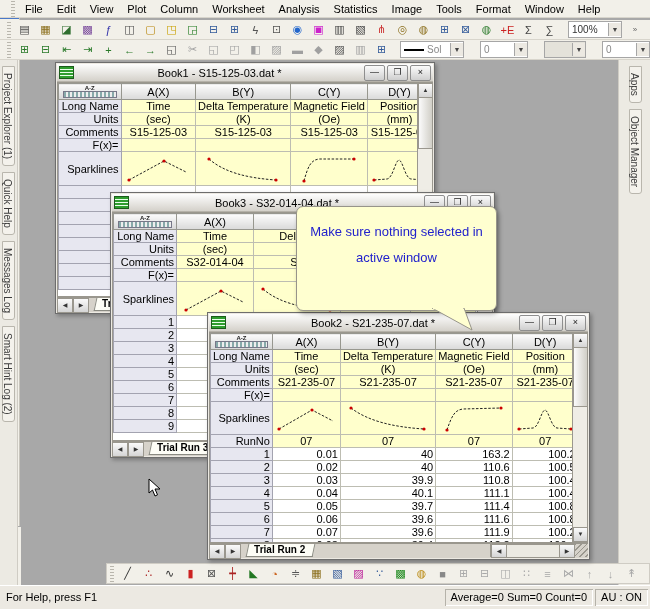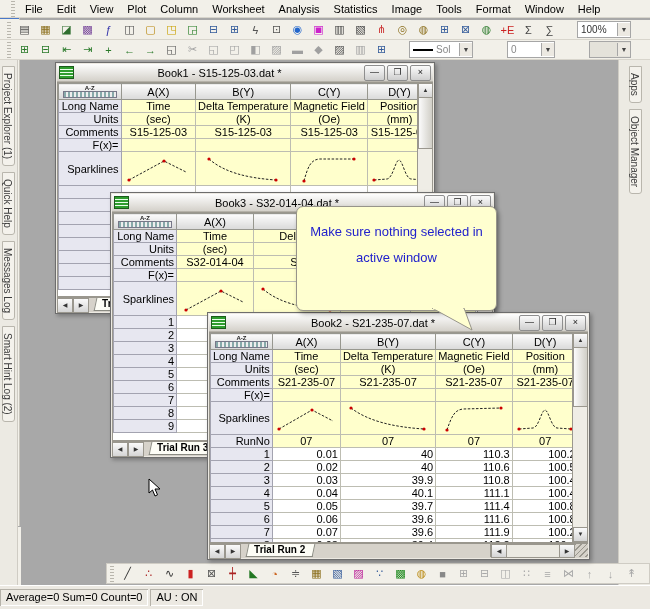--- a/index.html
+++ b/index.html
@@ -10,21 +10,21 @@
   #menubar{top:0;height:18px;display:flex;align-items:center;padding-left:8px;box-sizing:border-box;}
   .mi{padding:2px 7px;cursor:default;}
   #tb1{top:20px;height:20px;}
   #tb2{top:40px;height:20px;}
   .tbrow{display:flex;align-items:center;padding-left:4px;box-sizing:border-box;overflow:hidden;}
   .tbi{width:17px;height:15px;margin:0 1px;display:inline-flex;align-items:center;justify-content:center;
        font-size:11px;color:#4a4a4a;border:1px solid transparent;flex:0 0 auto;}
   .grip{width:4px;height:16px;margin:0 3px;flex:0 0 auto;
         background:repeating-linear-gradient(180deg,#b9b6ad 0 1px,transparent 1px 3px);}
   .combo{height:15px;background:#fff;border:1px solid #a6a6a6;display:inline-flex;align-items:center;
-         font-size:10px;color:#333;flex:0 0 auto;margin:0 17px;}
+         font-size:10px;color:#333;flex:0 0 auto;margin:0 8px;}
   .combo .cv{padding:0 3px;flex:1;white-space:nowrap;overflow:hidden;}
   .combo .da{width:12px;height:13px;background:#ece9e2;border-left:1px solid #a6a6a6;
              display:flex;align-items:center;justify-content:center;font-size:7px;color:#444;}
   .ovf{font-size:8px;color:#666;width:10px;flex:0 0 auto;text-align:center;}
   
   .vdock{position:absolute;background:#eceae3;}
   #ldock-tabs{left:0;top:60px;width:17px;height:525px;border-right:1px solid #cfccc4;}
   #ldock-tools{left:17px;top:60px;width:19px;height:525px;background:#f2f0e9;border-right:1px solid #c8c5bc;}
   #rdock-tools{left:598px;top:60px;width:20px;height:400px;background:#f2f0e9;border-left:1px solid #c8c5bc;}
   #rdock-tabs{left:618px;top:60px;width:32px;height:525px;border-left:1px solid #cfccc4;}
@@ -608,21 +608,21 @@
         <td class="ylw">07</td>
         <td class="ylw">07</td>
       </tr>
       </tbody>
         <tbody>
 
       <tr class="drow">
           <td class="rowhdr">1</td>
           <td class="num">0.01</td>
           <td class="num">40</td>
-          <td class="num">110.3</td>
+          <td class="num">163.2</td>
           <td class="num">100.2</td>
         </tr>
           <tr class="drow">
           <td class="rowhdr">2</td>
           <td class="num">0.02</td>
           <td class="num">40</td>
           <td class="num">110.6</td>
           <td class="num">100.5</td>
         </tr>
           <tr class="drow">
@@ -724,19 +724,20 @@
       <span class="tbi" style="color: rgb(168, 168, 168);">≡</span>
       <span class="tbi" style="color: rgb(168, 168, 168);">⋈</span>
       <span class="tbi" style="color: rgb(168, 168, 168);">↑</span>
       <span class="tbi" style="color: rgb(168, 168, 168);">↓</span>
       <span class="tbi" style="color: rgb(168, 168, 168);">↟</span>
       <span class="tbi" style="color: rgb(168, 168, 168);">↡</span>
     </span>
 </div>
 
 <div id="statusbar">
+  <span class="sseg" id="ss-help">For Help, press F1</span>
   <span class="sseg">Average=0 Sum=0 Count=0</span>
   <span class="sseg">AU : ON</span>
 </div>
 
 <svg id="cursor" width="13" height="19">
   <polygon points="1,1 1,15 4.5,12 7,18 9.5,16.8 7,11 12,11" fill="#fff" stroke="#000" stroke-width="1"></polygon>
 </svg>
 
 </body></html>

